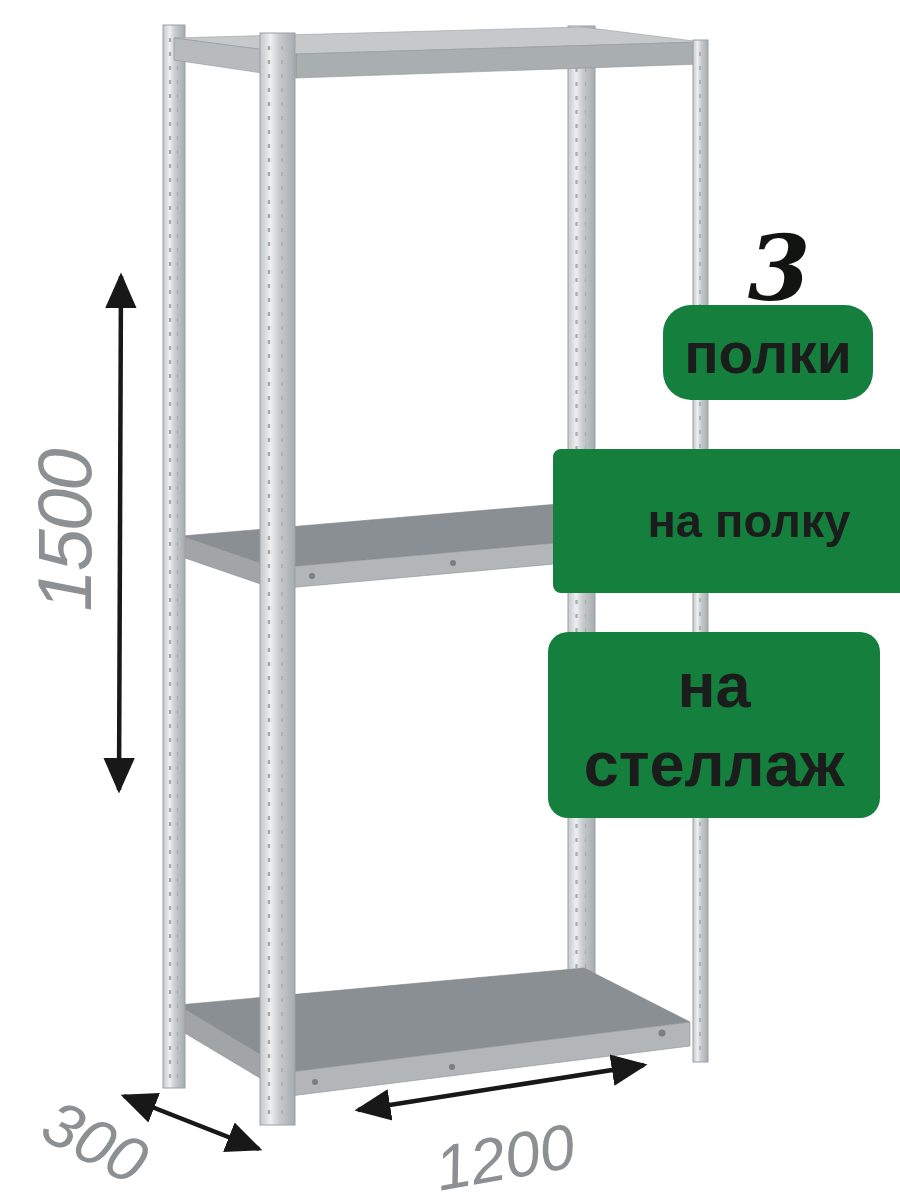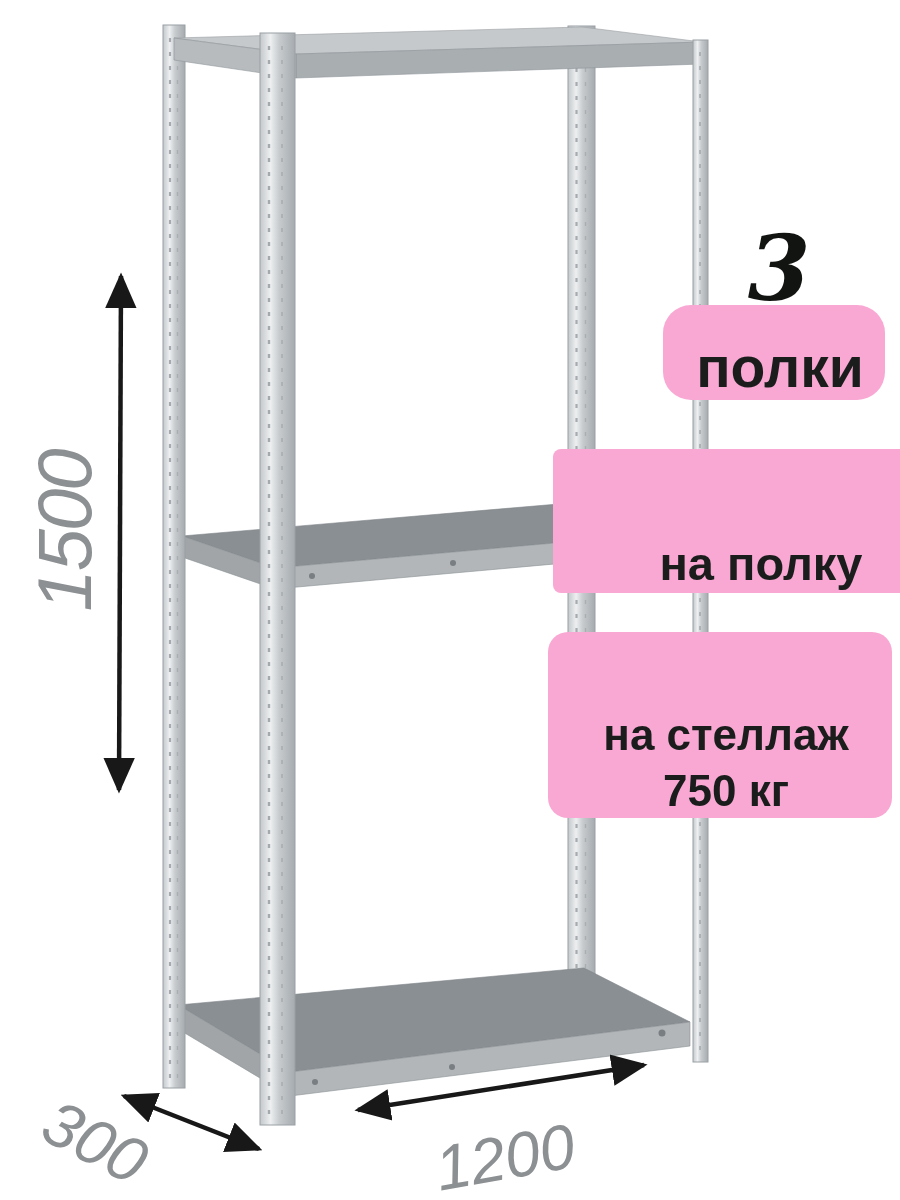--- a/index.html
+++ b/index.html
@@ -23,28 +23,28 @@
 
   
   .shelves-count{
     position:absolute;left:779px;top:268px;transform:translate(-50%,-50%);
     font-family:"DejaVu Serif",serif;font-weight:bold;font-style:italic;
     font-size:90px;color:#121412;line-height:1;
   }
 
   
   .badge{
-    position:absolute;background:#f9a8d4;color:#1a1d1b;font-weight:bold;
-    display:flex;flex-direction:column;justify-content:flex-end;align-items:center;
-    text-align:center;font-family:"Liberation Sans",sans-serif;padding-left:12px;
+    position:absolute;background:#15803d;color:#1a1d1b;font-weight:bold;
+    display:flex;flex-direction:column;justify-content:center;align-items:center;
+    text-align:center;font-family:"Liberation Sans",sans-serif;
   }
   .badge span{display:block;}
   .badge-shelves{left:663px;top:305px;width:210px;height:95px;border-radius:28px;font-size:57px;}
   .badge-per-shelf{left:553px;top:449px;width:392px;height:144px;border-radius:8px;font-size:47px;line-height:1.26;}
-  .badge-per-rack{left:548px;top:632px;width:332px;height:186px;border-radius:20px;font-size:44px;line-height:1.26;}
+  .badge-per-rack{left:548px;top:632px;width:332px;height:186px;border-radius:20px;font-size:63px;line-height:1.26;}
 </style>
 </head>
 <body>
 
 <div class="stage">
 
   <svg width="900" height="1200" viewBox="0 0 900 1200">
     <defs>
       <linearGradient id="postGrad" x1="0" y1="0" x2="1" y2="0">
         <stop offset="0" stop-color="#c4c8cb"></stop>
@@ -119,16 +119,15 @@
   <div class="badge badge-shelves">
     <span>полки</span>
   </div>
 
   <div class="badge badge-per-shelf">
     <span>на полку</span>
   </div>
 
   <div class="badge badge-per-rack">
     <span>на стеллаж</span>
-    <span>750 кг</span>
   </div>
 
 </div>
 
 </body></html>

